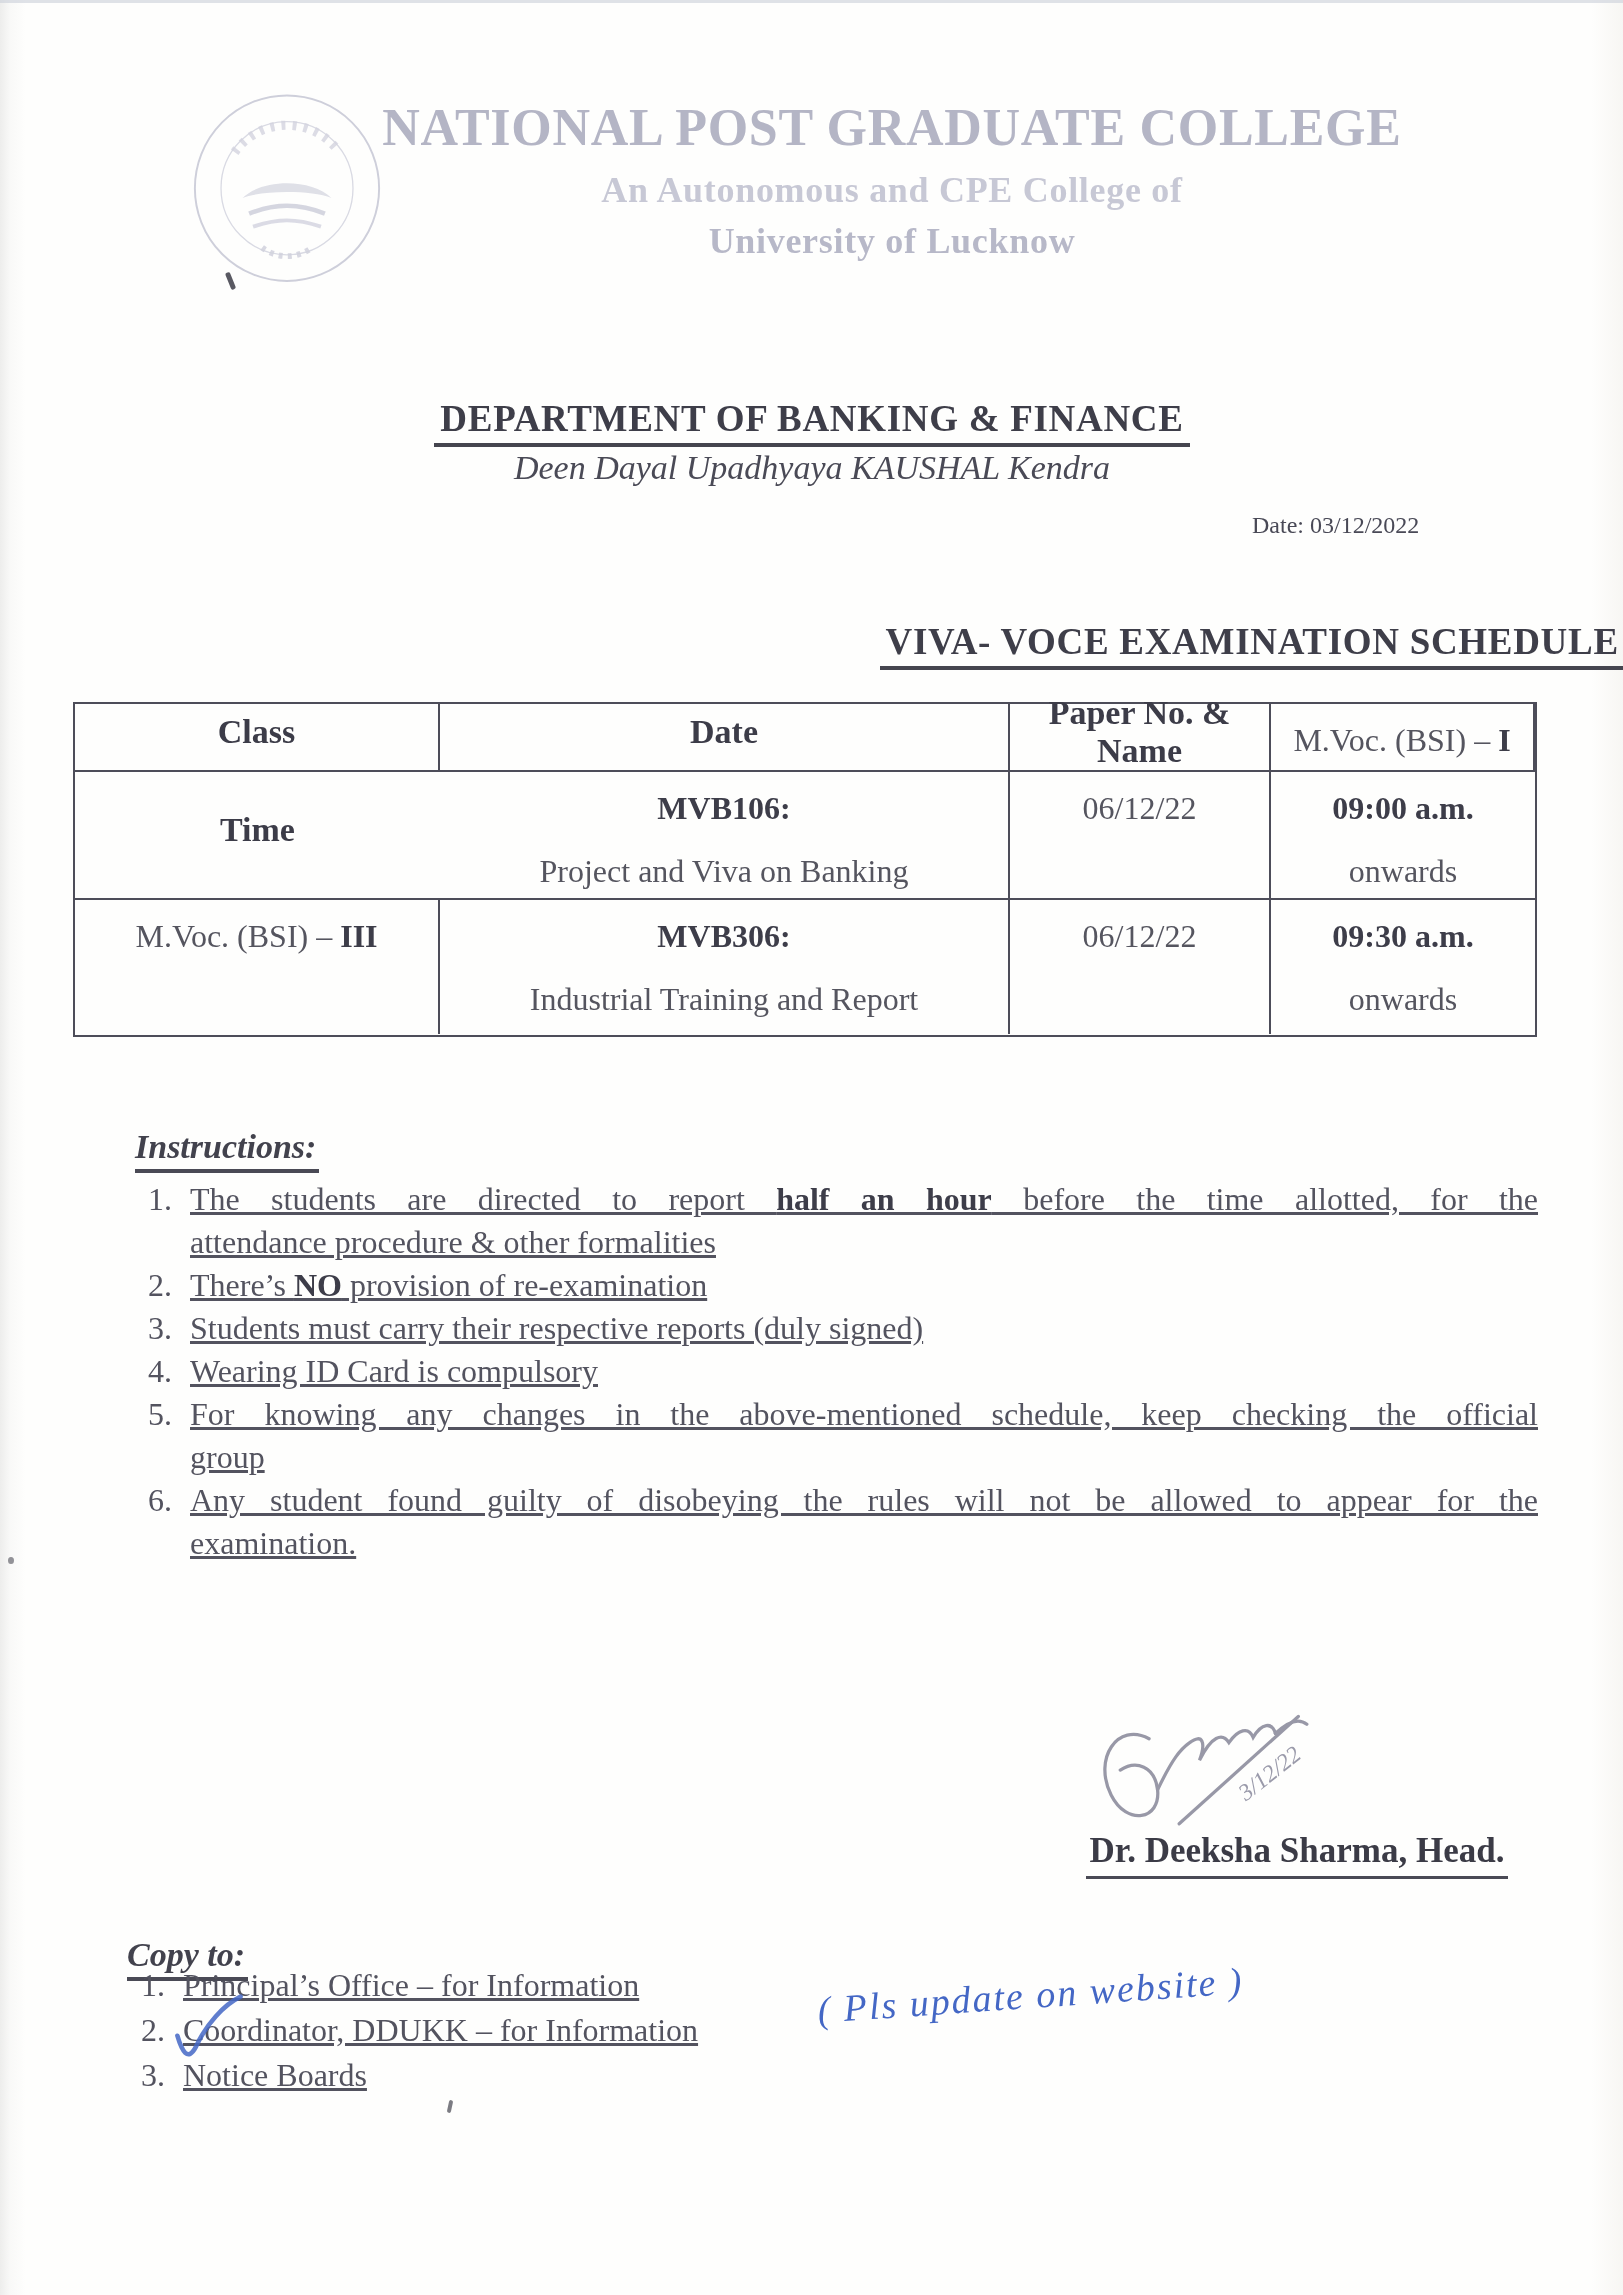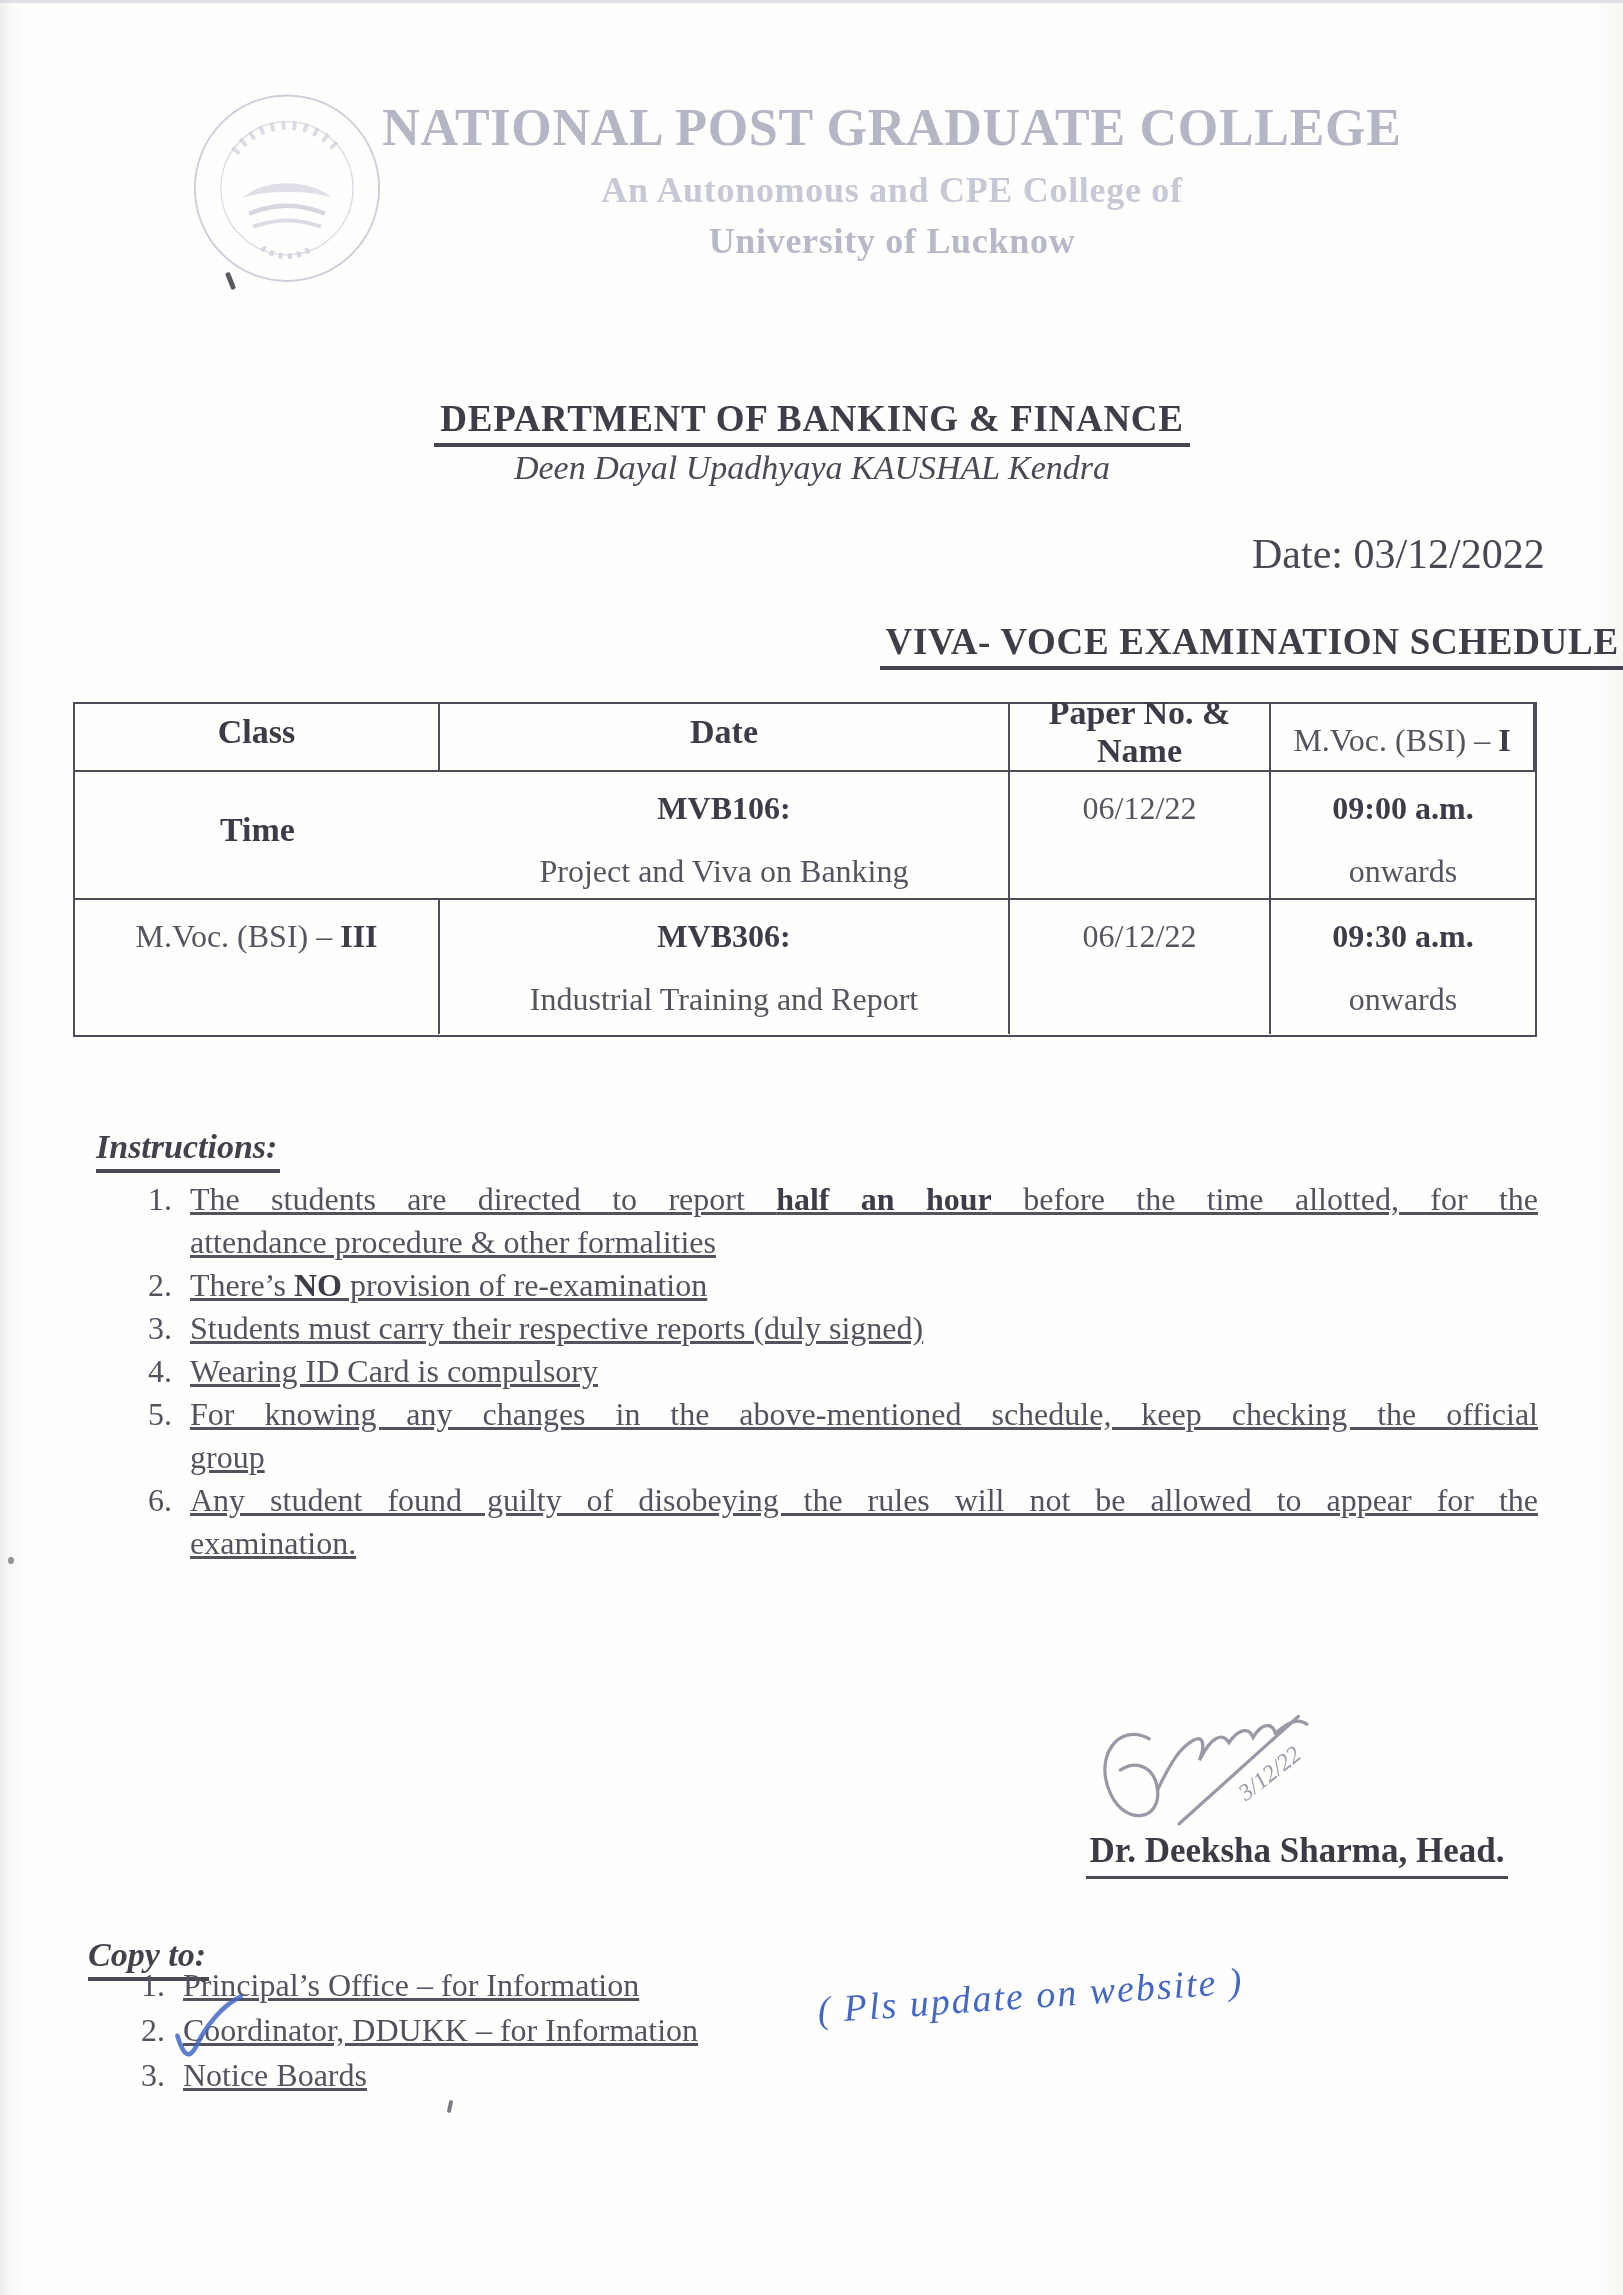--- a/index.html
+++ b/index.html
@@ -19,41 +19,41 @@
   .seal-tick{position:absolute;left:228px;top:272px;width:4.6px;height:17.7px;background:#3c3c46;border-radius:2px;transform:rotate(-22deg);opacity:.85;}
   .header-text{position:absolute;left:0;top:98px;width:1624px;box-sizing:border-box;padding-left:160px;text-align:center;}
   .college-name{font-size:52px;font-weight:bold;letter-spacing:0.7px;color:#b4b5c5;line-height:60px;margin:0;}
   .affiliation{font-size:36px;font-weight:bold;color:#c7c8d5;margin-top:10.5px;letter-spacing:0.7px;}
   .university{font-size:36px;font-weight:bold;color:#b7b8c8;margin-top:9.2px;letter-spacing:0.7px;}
 
   
   .dept-title{position:absolute;left:0;top:397px;width:1624px;text-align:center;}
   .dept-title span{display:inline-block;font-size:37px;font-weight:bold;color:#3e3e49;letter-spacing:0.7px;border-bottom:4.6px solid #45454f;padding:0 6.5px 3.3px;}
   .kendra{position:absolute;left:0;top:449px;width:1624px;text-align:center;font-size:34px;font-style:italic;color:#4a4a56;}
-  .date-line{position:absolute;left:1252px;top:530px;font-size:42px;color:#494956;}
+  .date-line{position:absolute;left:1252px;top:512px;font-size:24px;color:#494956;}
   .viva-title{position:absolute;left:0;top:620px;width:1624px;text-align:right;}
   .viva-title span{display:inline-block;font-size:37px;font-weight:bold;color:#3e3e49;letter-spacing:0.7px;border-bottom:4.6px solid #45454f;padding:0 5.2px 3.3px;}
 
   
   .sched-table{
     position:absolute;left:73px;top:702px;width:1464px;height:335px;
     box-sizing:border-box;border:2px solid #4d4d59;
     display:grid;grid-template-columns:365px 570px 261px 264px;grid-template-rows:68px 128px 134px;
   }
   .c{box-sizing:border-box;border-right:2px solid #4d4d59;border-bottom:2px solid #4d4d59;text-align:center;}
   .c.lastcol{border-right:none;}
   .c.lastrow{border-bottom:none;}
   .hc{display:flex;align-items:center;justify-content:center;font-size:34px;font-weight:bold;color:#3c3c48;padding-bottom:10px;}
   .dc{padding-top:18.3px;font-size:32px;color:#55555f;}
   .dc .l2{margin-top:26px;}
   .b{font-weight:bold;color:#3d3d49;}
 
   
   .sec-heading{position:absolute;font-size:34px;font-weight:bold;font-style:italic;color:#42424d;}
-  .sec-heading span{display:inline-block;border-bottom:4.6px solid #4a4a55;padding:0 2.6px 2.6px 0;}
+  .sec-heading span{display:inline-block;border-bottom:4.6px solid #4a4a55;padding:0 2.6px 2.6px 0;margin-left:39px;}
   .instr-heading{left:96px;top:1128px;}
   .instr-list{position:absolute;left:148px;top:1178px;width:1390px;font-size:32px;line-height:43px;color:#53535f;}
   .li{display:flex;}
   .li .n{flex:none;width:42px;}
   .li .t{flex:1;text-decoration:underline;}
   .jl{text-align:justify;text-align-last:justify;}
 
   
   .sig{position:absolute;left:1081px;top:1698px;width:288px;height:141px;}
   .signatory{position:absolute;left:1058px;top:1831px;width:478px;text-align:center;}

